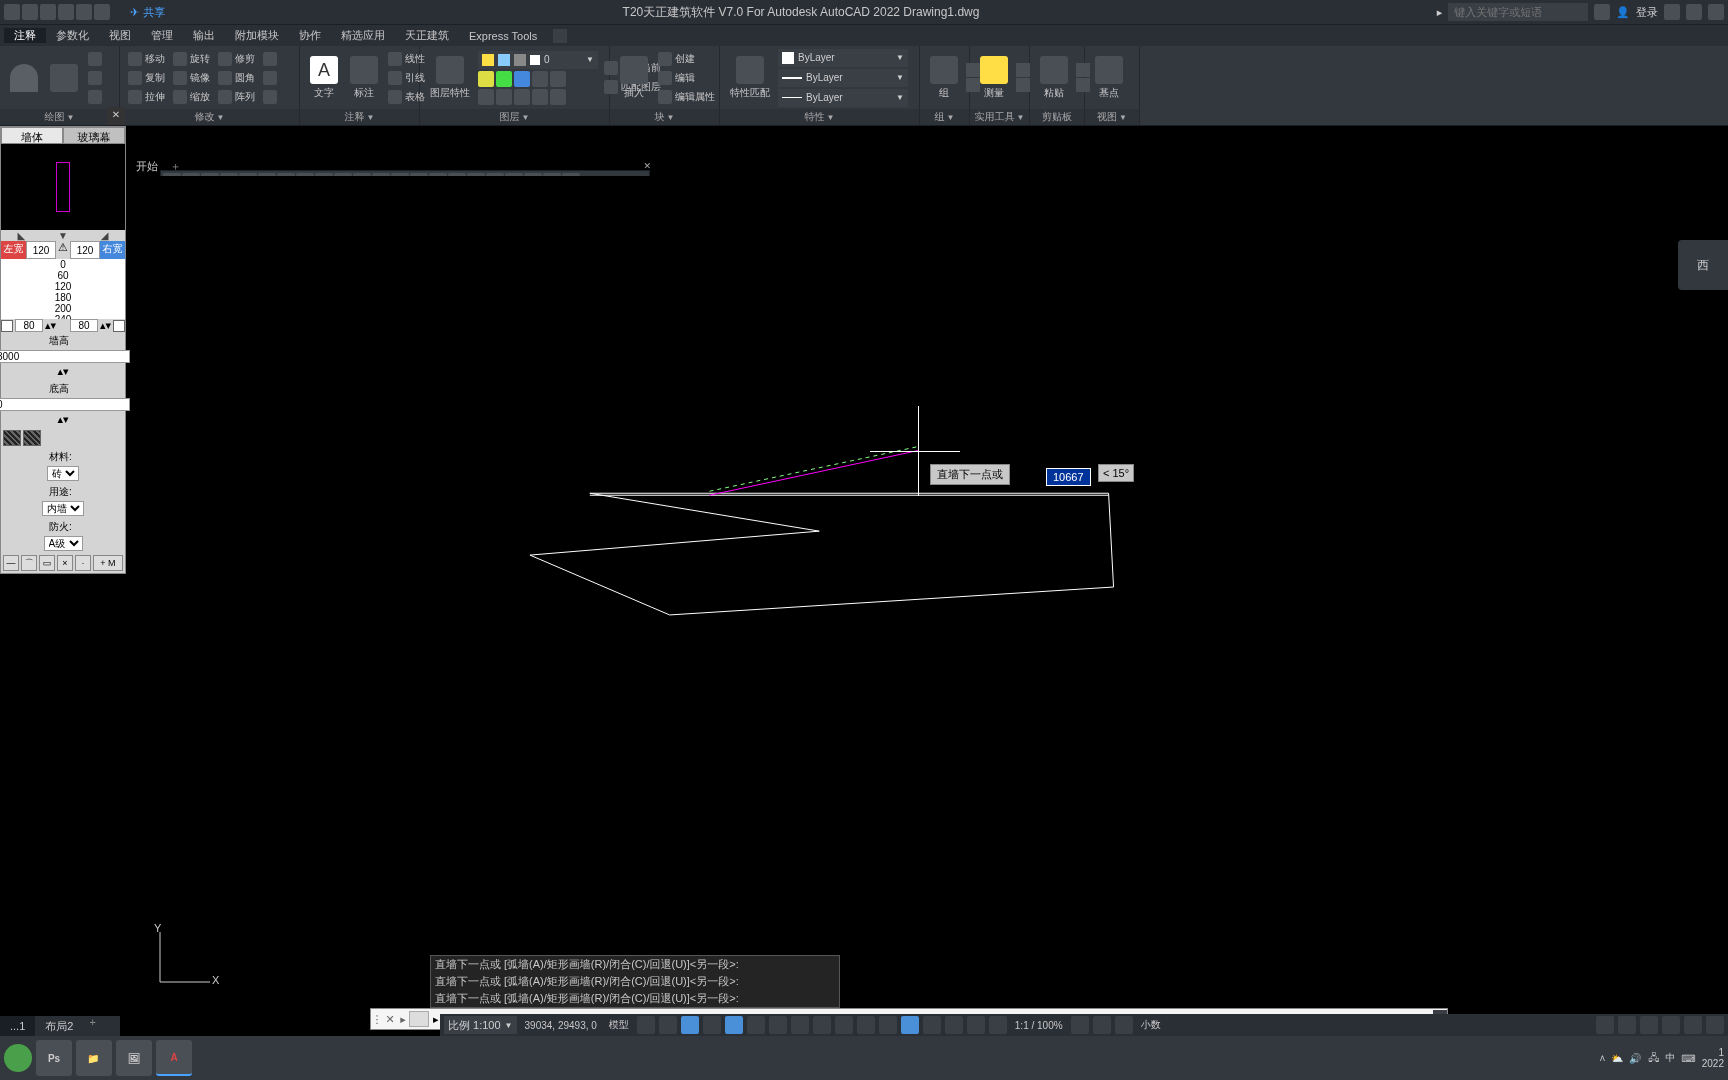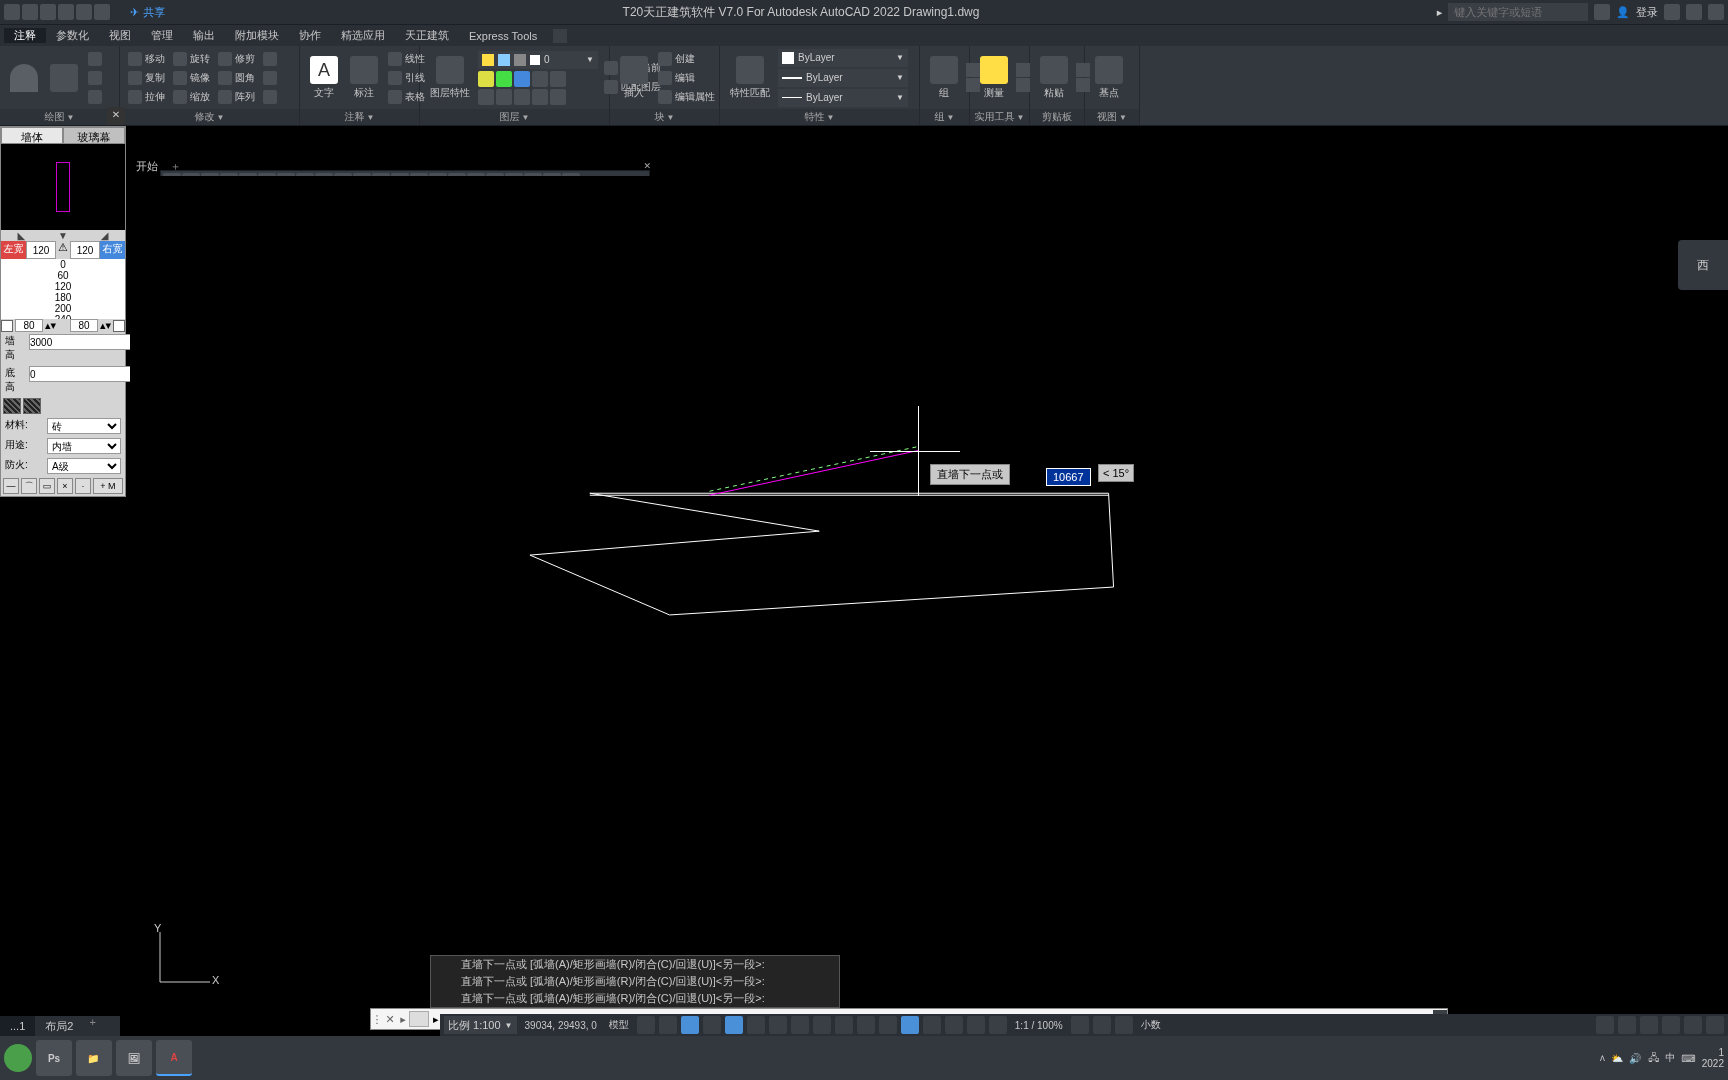--- a/index.html
+++ b/index.html
@@ -62,21 +62,21 @@
 .palette .width-row { display: flex; height: 18px; }
 .palette .width-row .lab { flex: 1; text-align: center; color: #fff; font-size: 10px; line-height: 16px; }
 .palette .width-row .lab.l { background: #d44; }
 .palette .width-row .lab.r { background: #48d; }
 .palette .width-row input { width: 30px; border: 1px solid #999; text-align: center; font-size: 10px; }
 .palette .list { height: 60px; background: #fff; overflow-y: scroll; font-size: 10px; }
 .palette .list div { padding: 0 4px; text-align: center; }
 .palette .spin-row { display: flex; align-items: center; gap: 2px; padding: 0; }
 .palette .spin-row input { width: 28px; border: 1px solid #999; text-align: center; font-size: 10px; }
 .palette .spin-row .ck { width: 12px; height: 12px; border: 1px solid #666; background: #fff; }
-.palette .field-row { display: flex; align-items: flex-start; padding: 2px 4px; gap: 14px; }
+.palette .field-row { display: flex; align-items: center; padding: 2px 4px; gap: 2px; flex-direction: column; }
 .palette .field-row .lbl { width: 28px; font-size: 10px; }
 .palette .field-row input, .palette .field-row select { flex: 1; border: 1px solid #999; font-size: 10px; height: 16px; background: #fff; }
 .palette .swatch-row { display: flex; gap: 2px; padding: 2px; }
 .palette .swatch-row .sw { width: 18px; height: 16px; background: repeating-linear-gradient(45deg,#222,#222 2px,#666 2px,#666 4px); border: 1px solid #666; }
 .palette .btn-row { display: flex; gap: 2px; padding: 2px; }
 .palette .btn-row .b { width: 16px; height: 16px; border: 1px solid #888; background: #ddd; font-size: 9px; text-align: center; line-height: 14px; }
 .palette .close { position: absolute; top: -20px; right: 0; width: 18px; height: 18px; background: #333; color: #ccc; text-align: center; line-height: 16px; font-size: 10px; }
 
 
 .draw-tabs { position: absolute; left: 130px; top: 156px; height: 20px; display: flex; align-items: center; }
@@ -94,21 +94,21 @@
 .dyn-input { position: absolute; background: #003399; color: #fff; font-size: 11px; padding: 2px 6px; border: 1px solid #fff; }
 .dyn-angle { position: absolute; background: #c8c8c8; color: #000; font-size: 11px; padding: 2px 4px; border: 1px solid #888; }
 
 
 .ucs { position: absolute; left: 20px; bottom: 20px; color: #ccc; font-size: 11px; }
 
 
 .viewcube { position: absolute; right: 0; top: 240px; width: 50px; height: 50px; background: #33373e; color: #ccc; display: flex; align-items: center; justify-content: center; font-size: 12px; border-radius: 4px 0 0 4px; }
 
 
-.cmd-history { position: absolute; left: 430px; bottom: 72px; width: 410px; background: rgba(40,40,40,.9); border: 1px solid #555; padding-left: 26px; }
+.cmd-history { position: absolute; left: 430px; bottom: 72px; width: 410px; background: rgba(40,40,40,.9); border: 1px solid #555; }
 .cmd-history div { color: #c8c8c8; font-size: 11px; padding: 1px 4px; white-space: nowrap; }
 
 
 .cmdline { position: absolute; left: 370px; right: 280px; bottom: 50px; height: 22px; background: #f5f5f5; display: flex; align-items: center; border: 1px solid #888; }
 .cmdline .handle { width: 12px; text-align: center; color: #666; }
 .cmdline .x { width: 14px; color: #666; text-align: center; }
 .cmdline .pre { width: 20px; height: 16px; background: #ddd; border: 1px solid #aaa; }
 .cmdline .txt { flex: 1; color: #000; font-size: 11px; padding: 0 4px; }
 .cmdline .txt .k { color: #0066cc; }
 .cmdline .drop { width: 14px; text-align: center; color: #666; }

